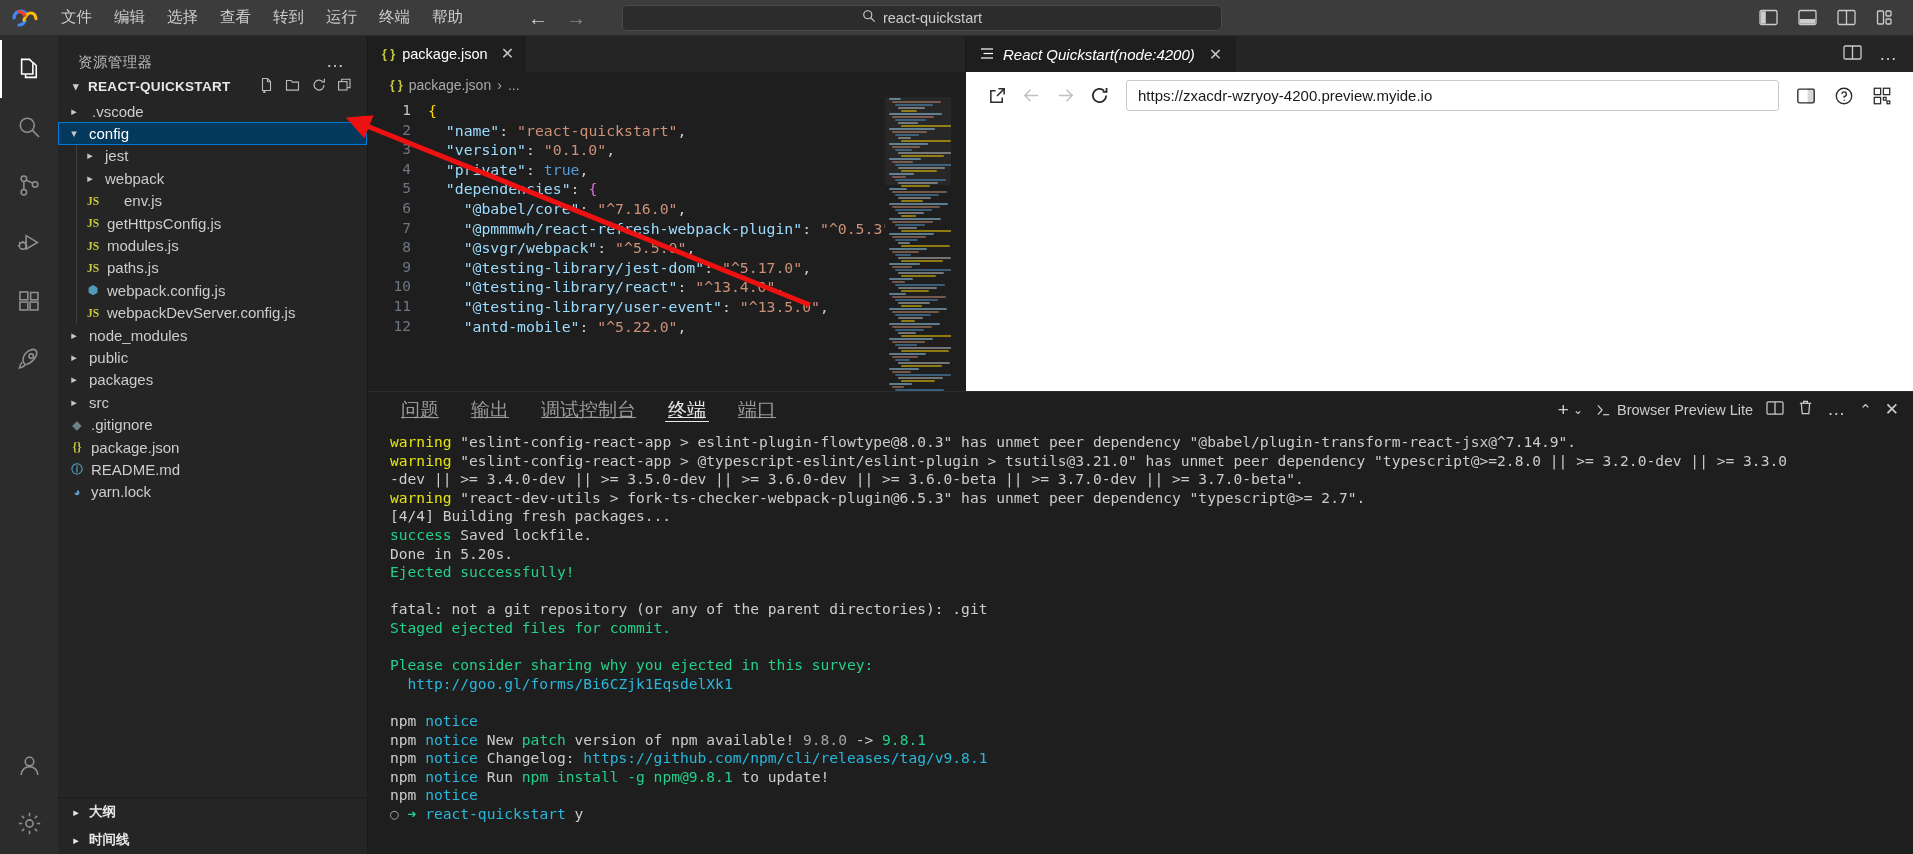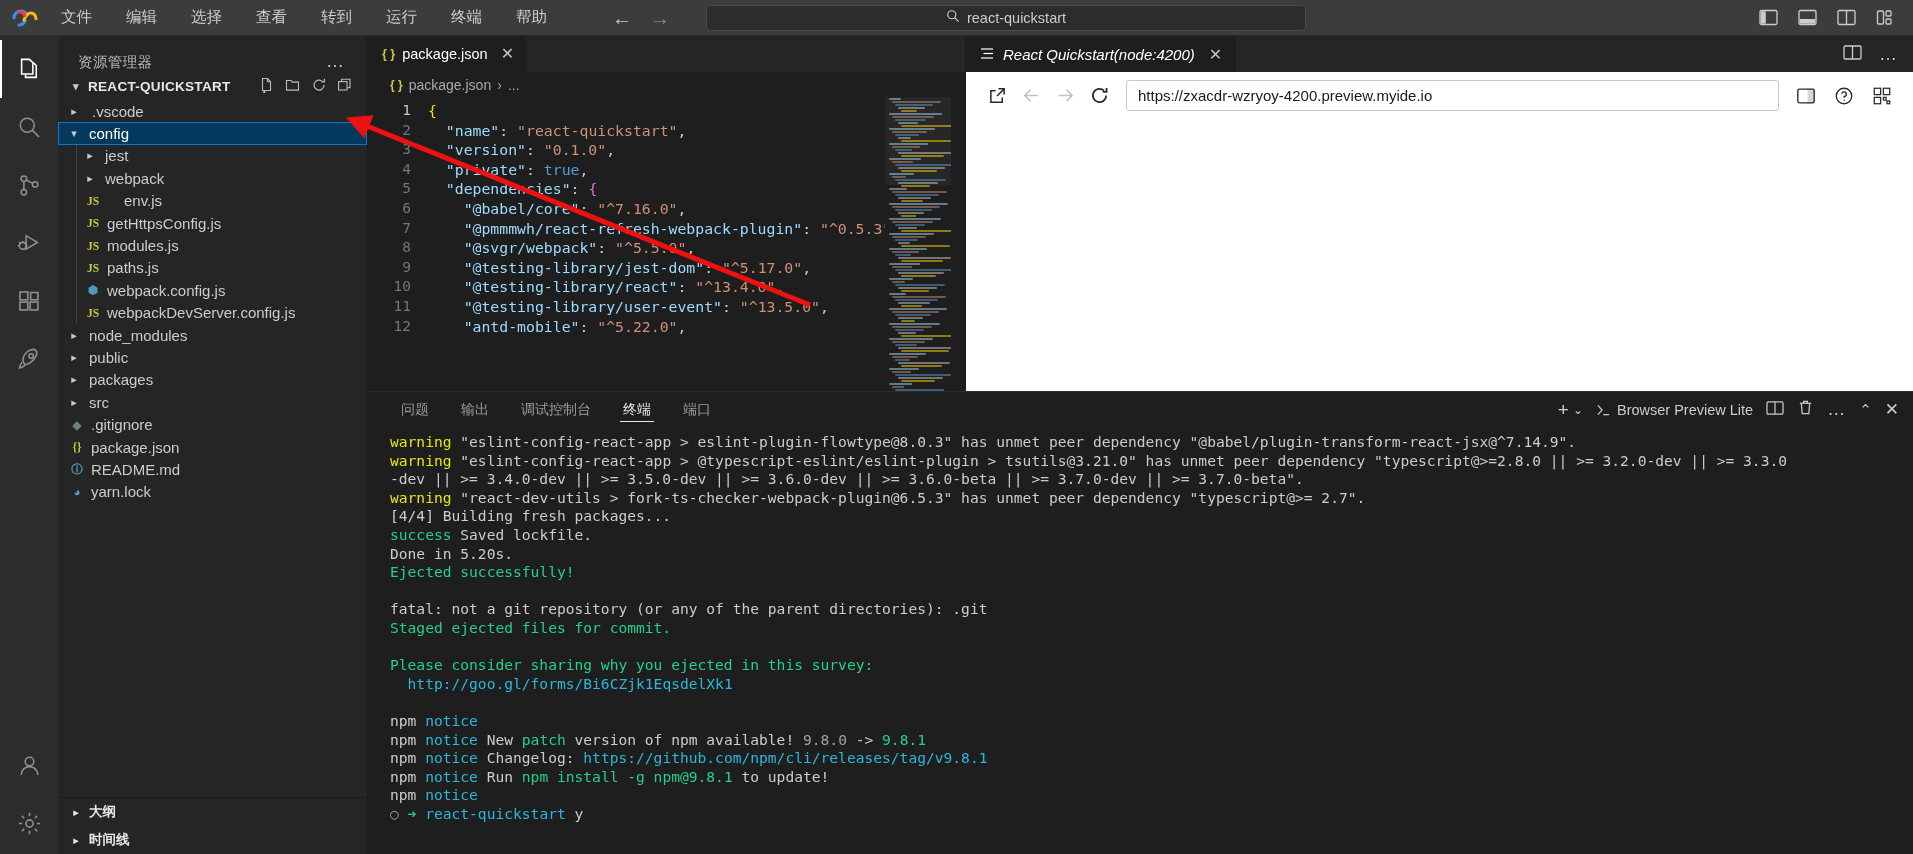--- a/index.html
+++ b/index.html
@@ -12,21 +12,21 @@
   }
   .app { position: relative; width: 1913px; height: 854px; display: flex; flex-direction: column; }
 
   
   .titlebar {
     height: 36px; min-height: 36px; background: #3c3c3c;
     display: flex; align-items: center; padding: 0 6px; gap: 0;
     border-bottom: 1px solid #2b2b2b;
   }
   .logo { width: 38px; height: 30px; display: flex; align-items: center; justify-content: center; }
-  .menu { display: flex; align-items: center; gap: 12px; margin-left: 6px; }
+  .menu { display: flex; align-items: center; gap: 0; margin-left: 6px; }
   .menu-item {
     padding: 4px 11px; font-size: 15.5px; color: #cccccc; cursor: default;
     border-radius: 3px; white-space: nowrap;
   }
   .nav-arrows { display: flex; align-items: center; gap: 18px; margin-left: 54px; }
   .nav-arrow { font-size: 20px; color: #cccccc; line-height: 1; cursor: default; }
   .nav-arrow.dim { color: #888; }
   .qopen {
     flex: 0 1 600px; margin-left: 36px; height: 26px; background: #2c2c2c;
     border: 1px solid #4a4a4a; border-radius: 5px; display: flex; align-items: center;
@@ -171,22 +171,22 @@
     margin: 0 10px; cursor: text;
   }
   .bc-right { display: flex; align-items: center; gap: 4px; }
   .preview-body { flex: 1; background: #ffffff; }
 
   
   .panel { flex: 1; background: #1e1e1e; display: flex; flex-direction: column; min-height: 0;
            border-top: 1px solid #2b2b2b; }
   .panel-head { height: 35px; display: flex; align-items: stretch; padding-left: 22px; }
   .p-tab {
-    display: flex; align-items: center; padding: 0 11px; font-size: 14px; color: #9a9a9a;
-    cursor: pointer; position: relative; margin-right: 10px;
+    display: flex; align-items: center; padding: 0 11px; font-size: 19px; color: #9a9a9a;
+    cursor: pointer; position: relative; margin-right: 10px; text-decoration: underline;
   }
   .p-tab.active { color: #e7e7e7; }
   .p-tab.active::after {
     content: ''; position: absolute; left: 8px; right: 8px; bottom: 5px; height: 1px; background: #e7e7e7;
   }
   .panel-actions { margin-left: auto; display: flex; align-items: center; gap: 13px; padding-right: 14px; }
   .pa { display: flex; align-items: center; gap: 4px; color: #cccccc; cursor: pointer; font-size: 14px; }
   .term-lite { display: flex; align-items: center; gap: 6px; font-size: 14.5px; color: #cccccc; cursor: pointer; }
   .terminal {
     flex: 1; overflow: hidden; padding: 6px 0 0 22px;

